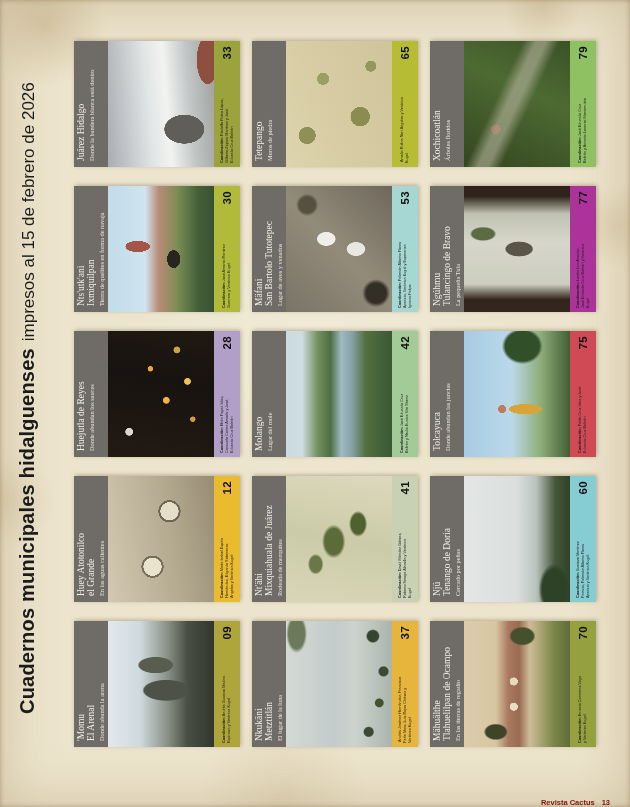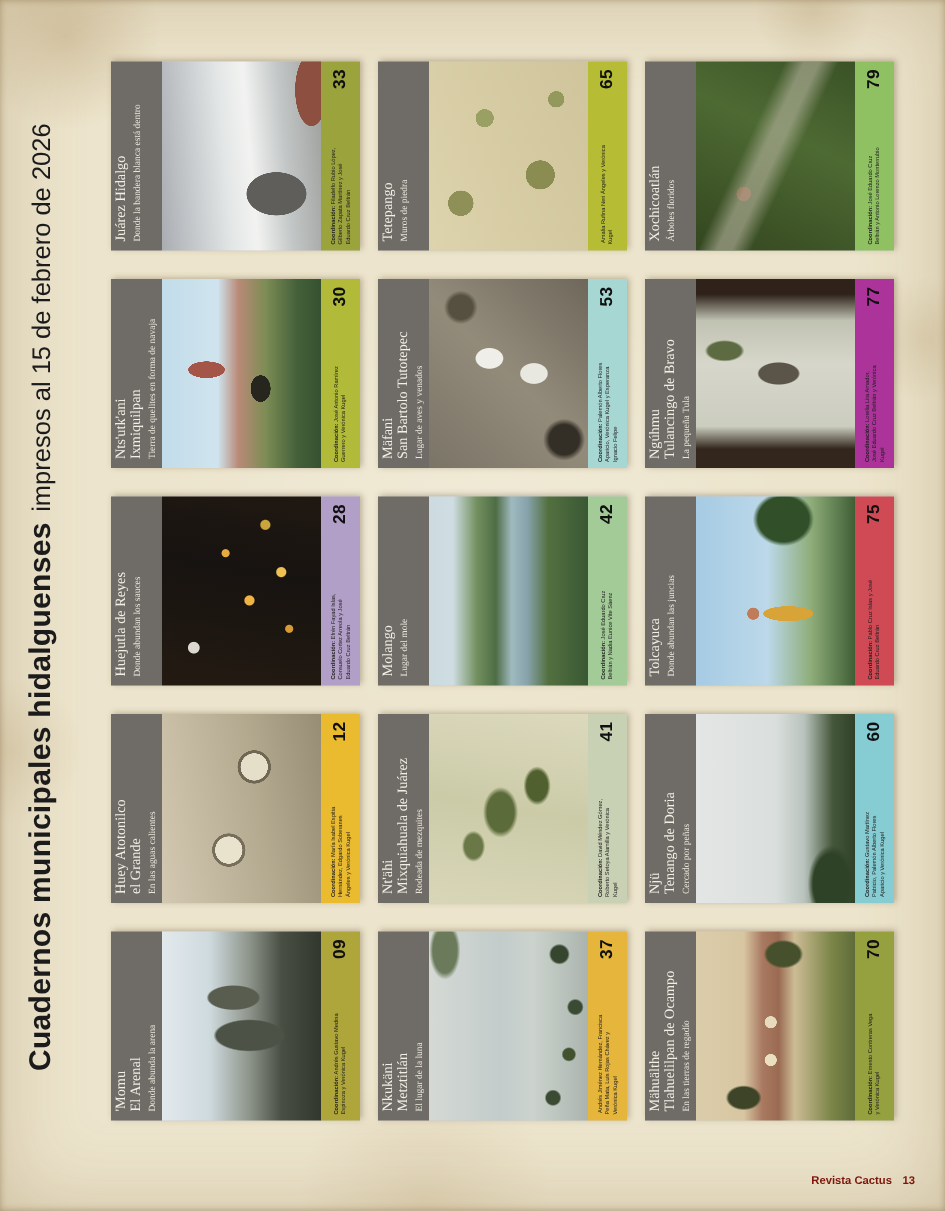--- a/index.html
+++ b/index.html
@@ -29,21 +29,21 @@
             font-family:"Liberation Serif",serif;overflow:hidden;box-sizing:border-box;}
   .t1{font-size:9.5px;line-height:1.03;font-weight:normal;}
   .bk-sub{font-size:6.3px;line-height:1.12;margin-top:1.5px;color:#e9e6da;}
   .bk-photo{flex:1;}
   .bk-band{height:26px;display:flex;align-items:center;justify-content:space-between;
            padding:0 5px 0 4px;box-sizing:border-box;}
   .bk-credits{font-size:3.8px;line-height:1.32;color:#1d1d1d;width:68px;
               font-family:"Liberation Sans",sans-serif;}
   .bk-credits b{margin-right:1px;}
   .bk-num{font-weight:bold;font-size:11.5px;color:#101010;letter-spacing:.3px;}
-  .footer{position:absolute;right:20px;bottom:16px;font-weight:bold;font-size:7.5px;
+  .footer{position:absolute;right:20px;bottom:0;font-weight:bold;font-size:7.5px;
           color:#7e150c;}
   .footer .pg{margin-left:7px;}
   
   .ph1{background:radial-gradient(ellipse 26px 36px at 30% 72%, #5f5e5a 0 55%, rgba(95,94,90,0) 56%),radial-gradient(ellipse 40px 18px at 85% 94%, #8d4f40 0 60%, rgba(141,79,64,0) 61%),linear-gradient(175deg,#a9adb2 0%,#e3e6e6 40%,#f2f3f1 55%,#c2c6c6 75%,#9d9f9b 100%);}
   .ph2{background:radial-gradient(circle 14px at 25% 20%, #8f9058 0 60%, transparent 61%),radial-gradient(circle 10px at 70% 35%, #9aa063 0 60%, transparent 61%),radial-gradient(circle 16px at 40% 70%, #8a8c52 0 60%, transparent 61%),radial-gradient(circle 9px at 80% 80%, #93985c 0 60%, transparent 61%),linear-gradient(160deg,#ddd3ac,#cfc49b);}
   .ph3{background:linear-gradient(25deg, transparent 42%, rgba(196,190,172,.55) 50%, rgba(196,190,172,.55) 56%, transparent 64%),radial-gradient(circle 8px at 30% 30%, rgba(200,90,70,.5) 0 60%, transparent 61%),linear-gradient(115deg,#33461f,#4e6a33 60%,#3a5226);}
   .ph4{background:radial-gradient(ellipse 10px 22px at 52% 28%, #a55548 0 55%, transparent 56%),radial-gradient(ellipse 16px 12px at 42% 62%, #26261e 0 55%, transparent 56%),linear-gradient(to bottom,#c2dcea 0%,#cfe4ee 35%,#b98a77 48%,#7d8d55 65%,#44603a 85%,#35512f 100%);}
   .ph5{background:radial-gradient(ellipse 12px 16px at 58% 38%, #efeee9 0 55%, transparent 60%),radial-gradient(ellipse 12px 16px at 50% 66%, #e8e7e0 0 55%, transparent 60%),radial-gradient(circle 20px at 15% 85%, #332e26 0 50%, transparent 70%),radial-gradient(circle 16px at 85% 20%, #55503f 0 50%, transparent 70%),linear-gradient(135deg,#7a7467,#938b7a 50%,#6e685c);}
   .ph6{background:radial-gradient(ellipse 14px 26px at 50% 52%, #5a5548 0 50%, transparent 55%),radial-gradient(ellipse 12px 22px at 62% 18%, #5d6b42 0 50%, transparent 60%),linear-gradient(to right,#33261c 0 10%,#cbcdbf 22%,#d6d7ca 55%,#c0c2b2 78%,#2e221a 92%);}
   .ph7{background:radial-gradient(circle 6px at 20% 20%, #ddd8cf 0 60%, transparent 70%),radial-gradient(circle 5px at 45% 55%, #f0b445 0 60%, transparent 75%),radial-gradient(circle 4px at 70% 40%, #e8a93e 0 60%, transparent 75%),radial-gradient(circle 5px at 60% 75%, #f0c052 0 60%, transparent 75%),radial-gradient(circle 4px at 30% 80%, #d89a35 0 60%, transparent 75%),radial-gradient(circle 5px at 85% 65%, #caa43c 0 60%, transparent 75%),linear-gradient(100deg,#231a12,#171310 60%,#201812);}

